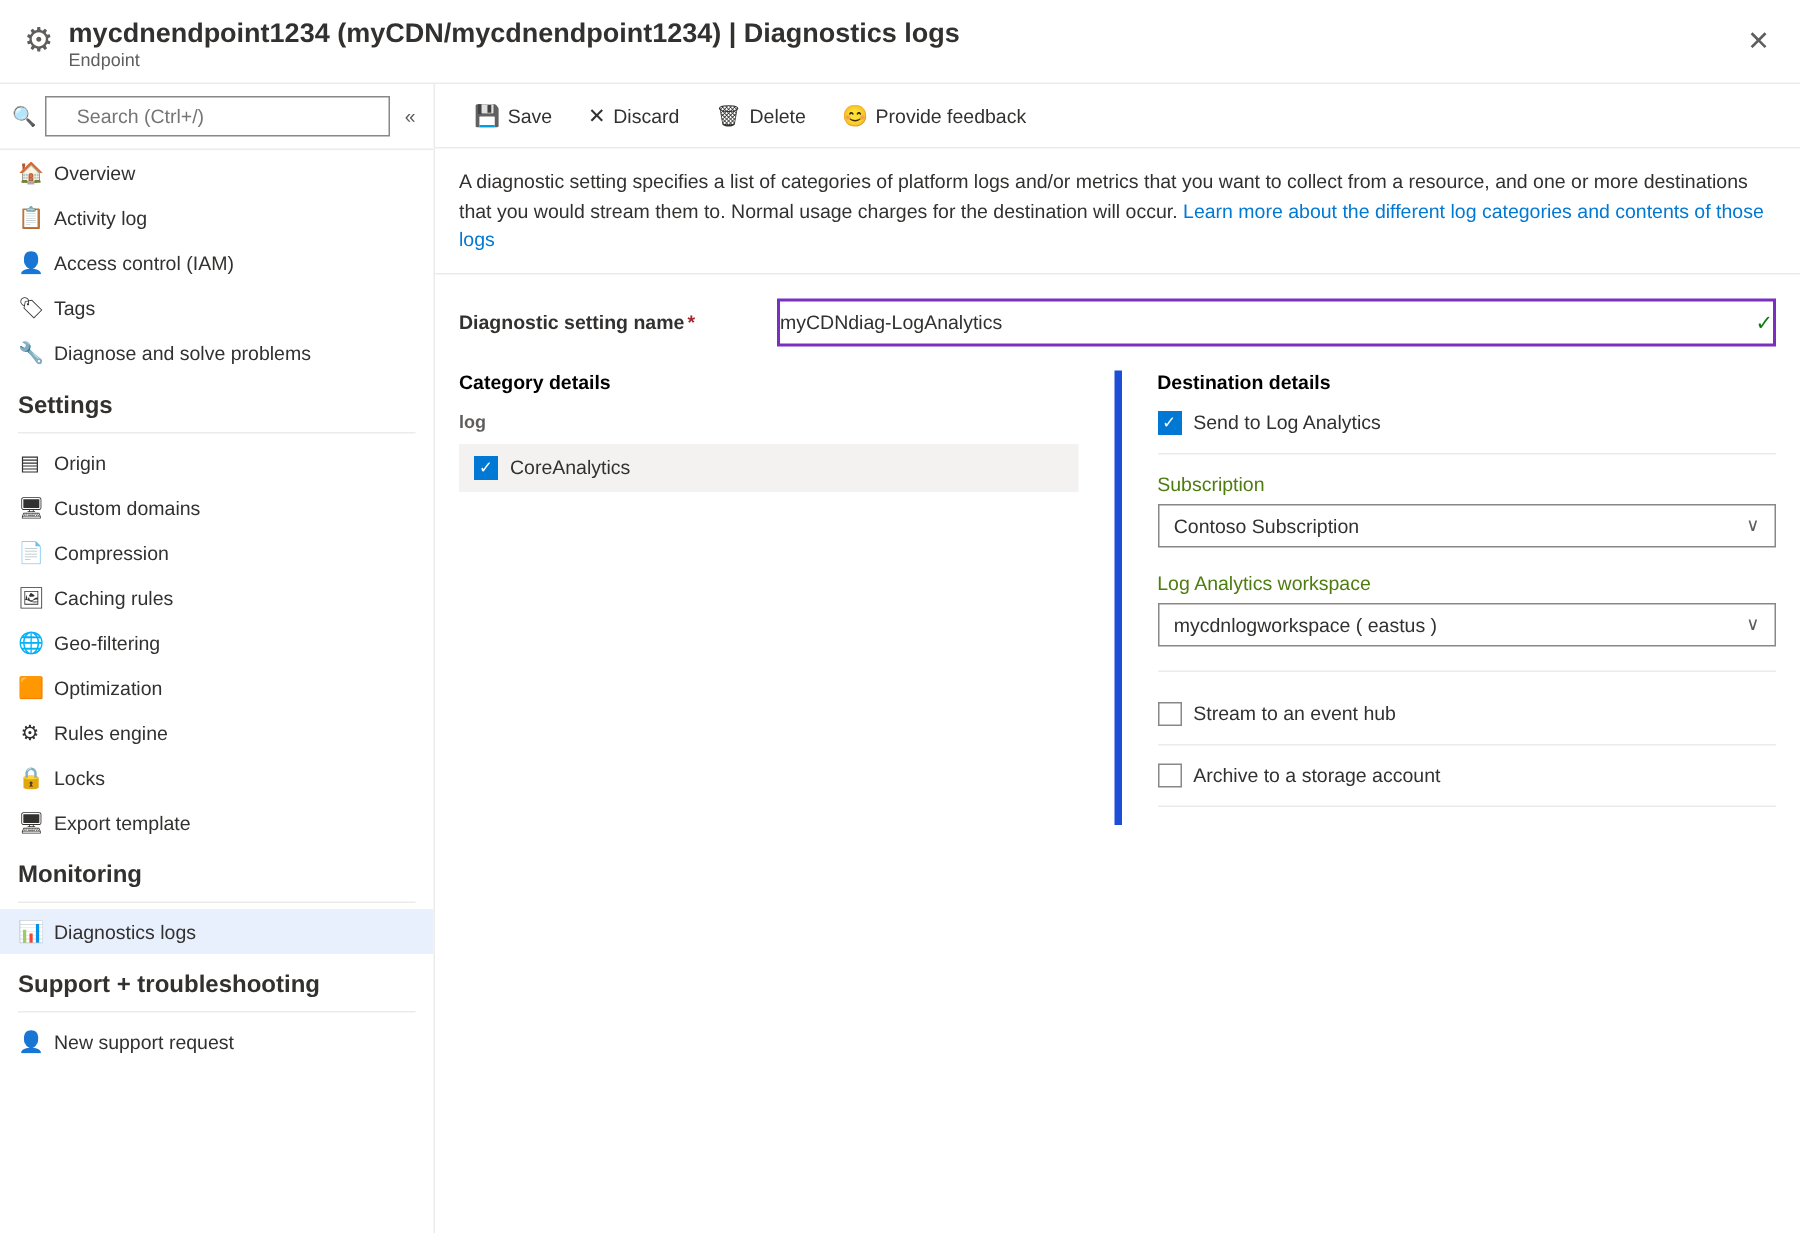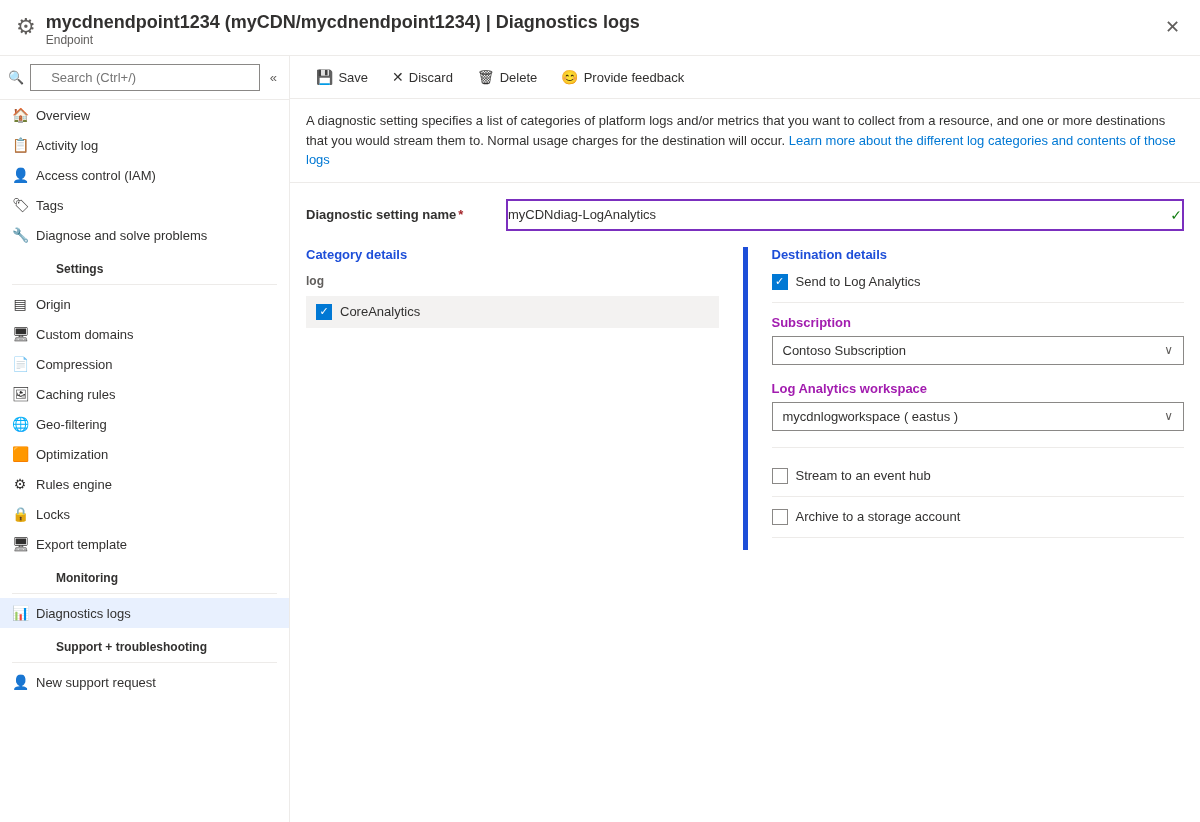--- a/index.html
+++ b/index.html
@@ -21,59 +21,59 @@
     .sidebar { width: 290px; min-width: 290px; border-right: 1px solid #edebe9; display: flex; flex-direction: column; overflow-y: auto; }
     .search-bar { display: flex; align-items: center; padding: 8px 8px; border-bottom: 1px solid #edebe9; gap: 6px; }
     .search-input { flex: 1; border: 1px solid #8a8886; padding: 5px 20px; font-size: 13px; color: #323130; outline: none; }
     .search-icon-wrap { color: #605e5c; font-size: 13px; }
     .collapse-btn { background: none; border: none; cursor: pointer; color: #605e5c; font-size: 13px; padding: 4px; }
 
     .nav-item { display: flex; align-items: center; gap: 8px; padding: 7px 12px; cursor: pointer; color: #323130; font-size: 13px; }
     .nav-item.active { background: #e8f0fe; }
     .nav-item .nav-icon { width: 16px; text-align: center; font-size: 14px; }
 
-    .section-header { padding: 12px 12px 4px 12px; font-size: 12px; font-weight: 700; color: #323130; margin-left: 44px; }
+    .section-header { padding: 12px 12px 4px 12px; font-size: 16px; font-weight: 700; color: #323130; }
     .section-divider { border: none; border-top: 1px solid #edebe9; margin: 4px 12px; }
 
     
     .content { flex: 1; display: flex; flex-direction: column; overflow: hidden; }
 
     
     .toolbar { display: flex; align-items: center; padding: 8px 16px; border-bottom: 1px solid #edebe9; gap: 4px; }
     .toolbar-btn { display: flex; align-items: center; gap: 5px; padding: 5px 10px; background: none; border: none; cursor: pointer; font-size: 13px; color: #323130; }
     .toolbar-btn .btn-icon { font-size: 14px; }
 
     
     .description-area { padding: 12px 16px; font-size: 13px; color: #323130; line-height: 1.5; border-bottom: 1px solid #edebe9; }
     .description-area a { color: #0078d4; text-decoration: none; }
 
     
     .form-area { flex: 1; padding: 16px; overflow-y: auto; }
-    .form-field-row { display: flex; align-items: center; margin-bottom: 16px; gap: 0; }
+    .form-field-row { display: flex; align-items: center; margin-bottom: 16px; gap: 12px; }
     .form-label { font-size: 13px; font-weight: 600; color: #323130; min-width: 200px; }
     .required-star { color: #a4262c; margin-left: 2px; }
     .form-input { flex: 1; border: 2px solid #7b2fbe; padding: 6px 10px; font-size: 13px; color: #323130; outline: none; display: flex; align-items: center; justify-content: space-between; }
     .form-input-valid { color: #107c10; font-size: 14px; }
 
     .two-column { display: flex; gap: 0; flex: 1; }
     .category-col { flex: 1; padding-right: 24px; }
     .destination-col { flex: 1; padding-left: 24px; border-left: 5px solid #1d4ed8; }
 
-    .col-title { font-size: 13px; font-weight: 600; color: #1d4ed8; margin-bottom: 12px; }
+    .col-title { font-size: 13px; font-weight: 600; color: #000000; margin-bottom: 12px; }
 
     
     .log-section-label { font-size: 12px; color: #605e5c; margin-bottom: 8px; font-style: normal; font-weight: bold; }
     .log-item { display: flex; align-items: center; gap: 8px; padding: 8px 10px; background: #f3f2f1; }
     .checkbox-checked { width: 16px; height: 16px; background: #0078d4; border: 1px solid #0078d4; display: flex; align-items: center; justify-content: center; color: white; font-size: 11px; flex-shrink: 0; }
     .checkbox-unchecked { width: 16px; height: 16px; background: #fff; border: 1px solid #8a8886; flex-shrink: 0; }
 
     
     .dest-row { display: flex; align-items: center; gap: 8px; margin-bottom: 12px; padding-bottom: 12px; border-bottom: 1px solid #edebe9; }
     .sub-section { margin-bottom: 16px; }
-    .sub-label { font-size: 13px; font-weight: 700; color: #a21caf; margin-bottom: 6px; }
+    .sub-label { font-size: 13px; font-weight: 400; color: #4d7c0f; margin-bottom: 6px; }
     .dropdown { display: flex; align-items: center; justify-content: space-between; border: 1px solid #8a8886; padding: 6px 10px; font-size: 13px; color: #323130; cursor: pointer; background: #fff; width: 100%; }
     .dropdown-arrow { font-size: 12px; color: #605e5c; }
 
     .dest-option-row { display: flex; align-items: center; gap: 8px; margin-bottom: 12px; padding-bottom: 12px; border-bottom: 1px solid #edebe9; }
   </style>
 </head>
 <body>
 
 <div class="header">
   <div class="header-left">

